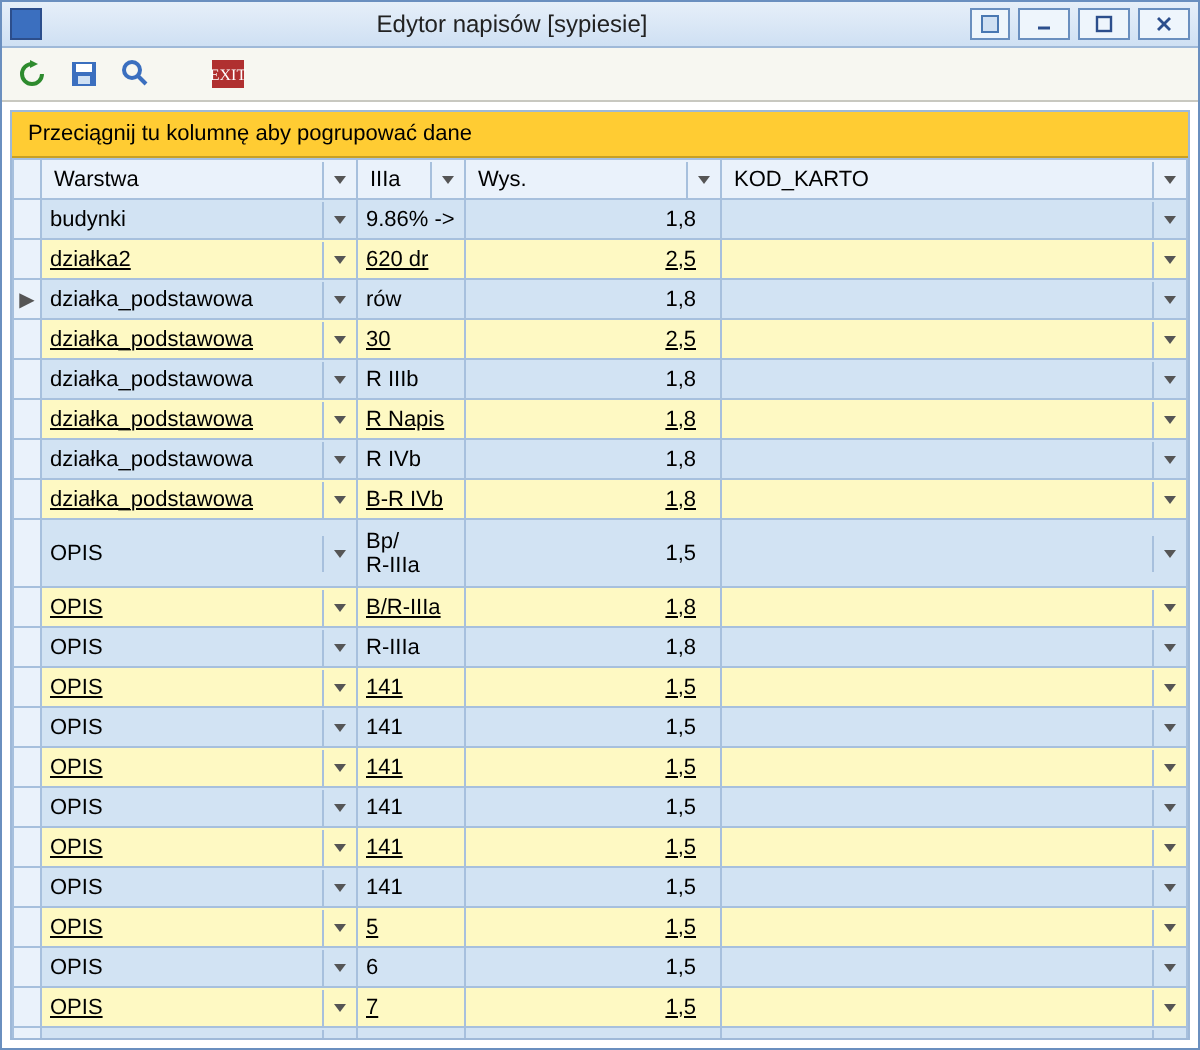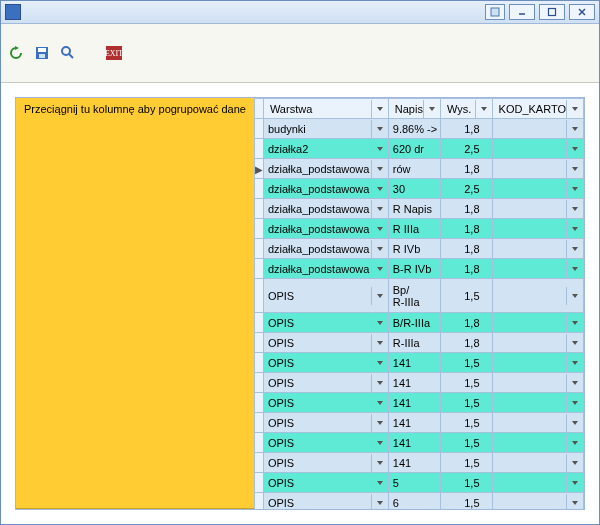--- a/index.html
+++ b/index.html
@@ -4,53 +4,54 @@
 <style>
 html,body{margin:0;padding:0;font-family:Tahoma,Arial,sans-serif;font-size:11px;background:#fff;color:#000;}
 .window{width:600px;height:525px;border:1px solid #6a8fbf;box-sizing:border-box;display:flex;flex-direction:column;overflow:hidden;}
 .titlebar{height:22px;background:linear-gradient(#e6eff9,#cfe0f3);display:flex;align-items:center;border-bottom:1px solid #9fb9d8;padding:0 4px;}
 .titlebar .appicon{width:14px;height:14px;border:1px solid #2c4e8c;background:#3b6fbf;margin-right:6px;}
 .titlebar .title{flex:0 0 auto;margin:0 auto;font-size:12px;color:#222;}
 .titlebar .spacer{flex:1;}
 .winbtns{display:flex;gap:4px;align-items:center;}
 .winbtn{width:24px;height:14px;border:1px solid #6a8fbf;background:#eef5fc;display:flex;align-items:center;justify-content:center;font-size:10px;color:#2c4e8c;}
 .winbtn.s{width:18px;}
-.toolbar{height:26px;background:#f7f7f1;border-bottom:1px solid #c8c8c0;display:flex;align-items:center;padding:16px 6px;gap:8px;}
+.toolbar{height:26px;background:#f7f7f1;border-bottom:1px solid #c8c8c0;display:flex;align-items:center;padding:0 6px;gap:8px;}
 .tbtn{width:18px;height:18px;display:flex;align-items:center;justify-content:center;}
 .tbtn svg{display:block;}
-.groupbox{flex:1;margin:14px;border:1px solid #9fb9d8;display:flex;overflow:hidden;justify-content:center;}
+.groupbox{flex:1;margin:4px;border:1px solid #9fb9d8;display:flex;flex-direction:column;overflow:hidden;justify-content:center;}
 .grouphdr{background:#ffcc33;color:#000;padding:5px 8px;border-bottom:1px solid #c9a022;font-size:11px;}
 .gridwrap{flex:1;overflow:auto;background:#c7daed;}
 table{border-collapse:collapse;width:100%;}
 th,td{border:1px solid #a7c0dd;padding:0;margin:0;height:20px;box-sizing:border-box;font-weight:normal;vertical-align:middle;}
 th{background:#eaf2fb;position:sticky;top:0;z-index:2;}
 th .cellhdr{display:flex;align-items:center;justify-content:space-between;height:100%;padding:0 0 0 6px;}
 th .dd,.cell .dd{width:16px;height:18px;border-left:1px solid #a7c0dd;display:flex;align-items:center;justify-content:center;flex-shrink:0;}
 .dd svg{display:block;}
 .rowind{width:12px;background:#eaf2fb;text-align:center;}
 .cell{display:flex;align-items:center;justify-content:space-between;height:100%;padding:0 0 0 4px;background:#d2e3f3;}
-tr.alt .cell{background:#5eead4;}
+tr.alt .cell{background:#fef9c3;text-decoration:underline;}
 .cell.num{padding-right:4px;}
 .cell.num .val{flex:1;text-align:right;padding-right:8px;}
 .cell .val{white-space:pre-line;line-height:12px;}
 .col-ind{width:14px;}
 .col-warstwa{width:158px;}
 .col-napis{width:54px;}
 .col-wys{width:128px;}
 .col-kod{width:auto;}
 tr.tall td{height:34px;}
 .ptr{font-size:10px;color:#555;}
 </style>
 </head>
 <body>
 
 <div class="window">
   <div class="titlebar">
     <div class="appicon"></div>
     <div class="spacer"></div>
+    <div class="title">Edytor napisów [sypiesie]</div>
     <div class="spacer"></div>
     <div class="winbtns">
       <div class="winbtn s">
           <svg width="10" height="10">
             <rect x="1" y="1" width="8" height="8" fill="#cfe0f3" stroke="#4a78b2"></rect>
           </svg>
         </div>
       <div class="winbtn">
           <svg width="10" height="10">
             <line x1="2" y1="7" x2="8" y2="7" stroke="#2c4e8c" stroke-width="1.5"></line>
@@ -118,21 +119,21 @@
                   <span>Warstwa</span>
                   <span class="dd">
                     <svg width="8" height="8">
                       <path d="M1 2 L7 2 L4 6 Z" fill="#555"></path>
                     </svg>
                   </span>
                 </div>
               </th>
             <th>
                 <div class="cellhdr">
-                  <span>Napis</span>
+                  <span>IIIa</span>
                   <span class="dd">
                     <svg width="8" height="8">
                       <path d="M1 2 L7 2 L4 6 Z" fill="#555"></path>
                     </svg>
                   </span>
                 </div>
               </th>
             <th>
                 <div class="cellhdr">
                   <span>Wys.</span>
@@ -295,54 +296,54 @@
                   <span class="val">działka_podstawowa</span>
                   <span class="dd">
                     <svg width="8" height="8">
                       <path d="M1 2 L7 2 L4 6 Z" fill="#555"></path>
                     </svg>
                   </span>
                 </div>
               </td>
               <td>
                 <div class="cell">
+                  <span class="val">R IIIb</span>
+                </div>
+              </td>
+              <td>
+                <div class="cell num">
+                  <span class="val">1,8</span>
+                </div>
+              </td>
+              <td>
+                <div class="cell">
+                  <span class="val"></span>
+                  <span class="dd">
+                    <svg width="8" height="8">
+                      <path d="M1 2 L7 2 L4 6 Z" fill="#555"></path>
+                    </svg>
+                  </span>
+                </div>
+              </td>
+            </tr>
+            <tr class="alt">
+              <td class="rowind"><span class="ptr"></span></td>
+              <td>
+                <div class="cell">
+                  <span class="val">działka_podstawowa</span>
+                  <span class="dd">
+                    <svg width="8" height="8">
+                      <path d="M1 2 L7 2 L4 6 Z" fill="#555"></path>
+                    </svg>
+                  </span>
+                </div>
+              </td>
+              <td>
+                <div class="cell">
                   <span class="val">R Napis</span>
-                </div>
-              </td>
-              <td>
-                <div class="cell num">
-                  <span class="val">1,8</span>
-                </div>
-              </td>
-              <td>
-                <div class="cell">
-                  <span class="val"></span>
-                  <span class="dd">
-                    <svg width="8" height="8">
-                      <path d="M1 2 L7 2 L4 6 Z" fill="#555"></path>
-                    </svg>
-                  </span>
-                </div>
-              </td>
-            </tr>
-            <tr class="alt">
-              <td class="rowind"><span class="ptr"></span></td>
-              <td>
-                <div class="cell">
-                  <span class="val">działka_podstawowa</span>
-                  <span class="dd">
-                    <svg width="8" height="8">
-                      <path d="M1 2 L7 2 L4 6 Z" fill="#555"></path>
-                    </svg>
-                  </span>
-                </div>
-              </td>
-              <td>
-                <div class="cell">
-                  <span class="val">R IIIa</span>
                 </div>
               </td>
               <td>
                 <div class="cell num">
                   <span class="val">1,8</span>
                 </div>
               </td>
               <td>
                 <div class="cell">
                   <span class="val"></span>

